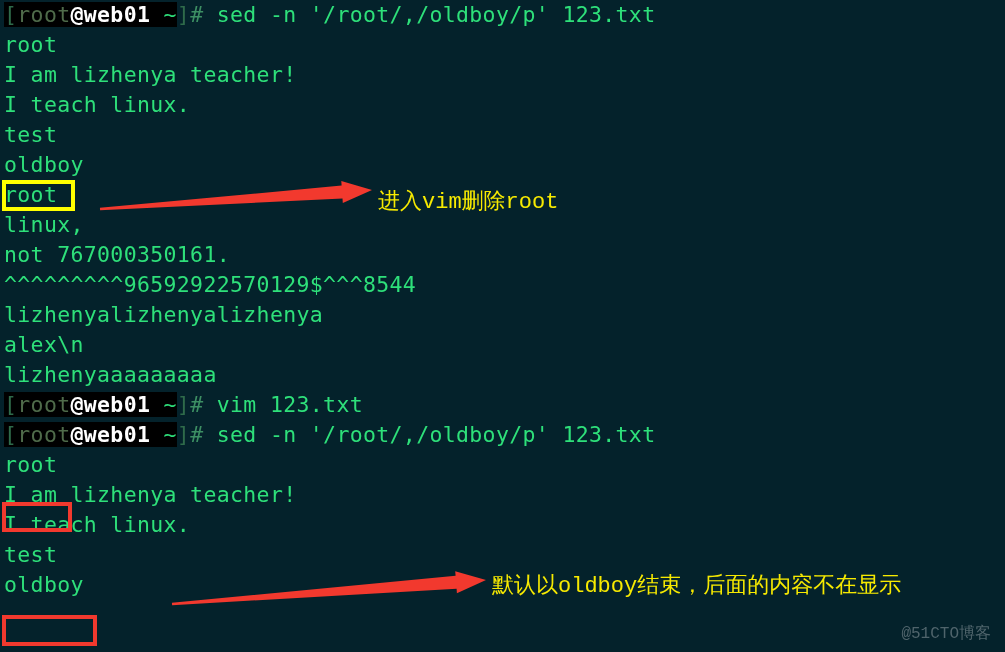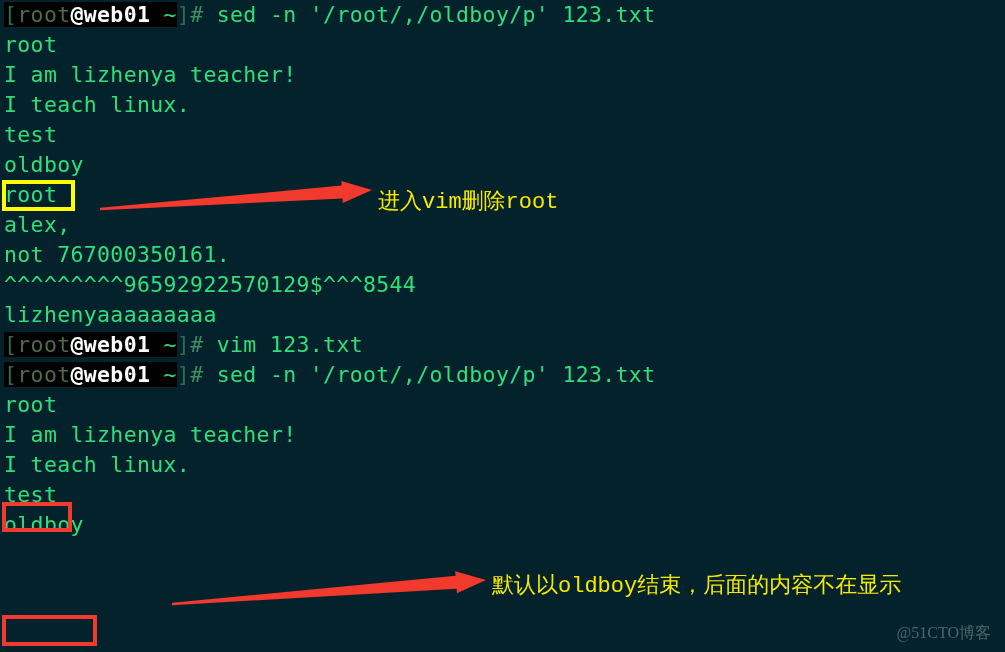--- a/index.html
+++ b/index.html
@@ -59,41 +59,43 @@
     white-space: nowrap;
   }
 
   .arrow { position: absolute; pointer-events: none; }
 
   .watermark {
     position: absolute;
     right: 14px;
     bottom: 8px;
     color: #5d7077;
-    font-family: Liberation Serif, serif;
+    font-family: Liberation Mono, monospace;
     font-size: 16px;
     opacity: 0.85;
   }
 </style>
 </head>
 <body>
 
 <div id="screen">
 
   <div class="term" id="term">
       <div class="line cmdline"><span class="pbg"><span class="p-brk">[</span><span class="p-user">root</span><span class="p-host">@web01</span><span class="p-tilde"> ~</span></span><span class="p-brk">]</span><span class="p-hash">#</span><span class="cmd"> sed -n '/root/,/oldboy/p' 123.txt</span></div>
       <div class="line"><span class="out">root</span></div>
       <div class="line"><span class="out">I am lizhenya teacher!</span></div>
       <div class="line"><span class="out">I teach linux.</span></div>
       <div class="line"><span class="out">test</span></div>
       <div class="line"><span class="out">oldboy</span></div>
       <div class="line"><span class="out">root</span></div>
-      <div class="line"><span class="out">alex,</span></div>
+      <div class="line"><span class="out">linux,</span></div>
       <div class="line"><span class="out">not 767000350161.</span></div>
       <div class="line"><span class="out">^^^^^^^^^96592922570129$^^^8544</span></div>
+      <div class="line"><span class="out">lizhenyalizhenyalizhenya</span></div>
+      <div class="line"><span class="out">alex\n</span></div>
       <div class="line"><span class="out">lizhenyaaaaaaaaa</span></div>
       <div class="line cmdline"><span class="pbg"><span class="p-brk">[</span><span class="p-user">root</span><span class="p-host">@web01</span><span class="p-tilde"> ~</span></span><span class="p-brk">]</span><span class="p-hash">#</span><span class="cmd"> vim 123.txt</span></div>
       <div class="line cmdline"><span class="pbg"><span class="p-brk">[</span><span class="p-user">root</span><span class="p-host">@web01</span><span class="p-tilde"> ~</span></span><span class="p-brk">]</span><span class="p-hash">#</span><span class="cmd"> sed -n '/root/,/oldboy/p' 123.txt</span></div>
       <div class="line"><span class="out">root</span></div>
       <div class="line"><span class="out">I am lizhenya teacher!</span></div>
       <div class="line"><span class="out">I teach linux.</span></div>
       <div class="line"><span class="out">test</span></div>
       <div class="line"><span class="out">oldboy</span></div>
     </div>
 

